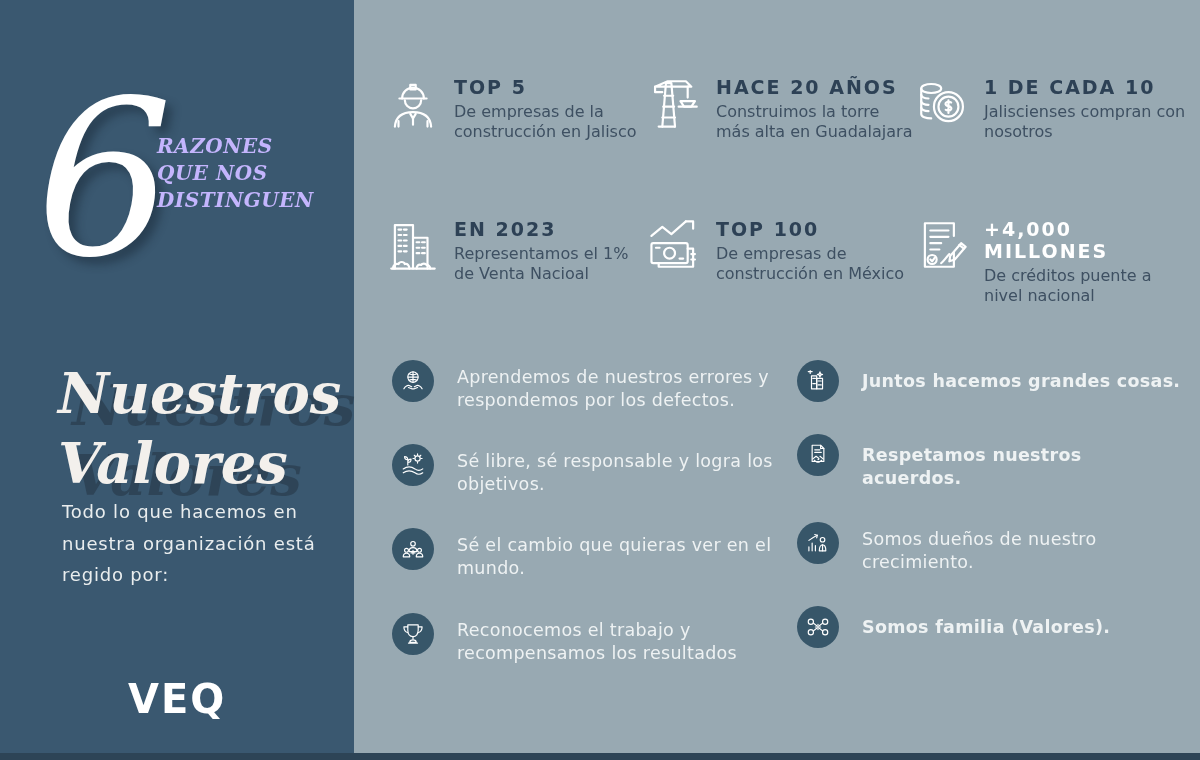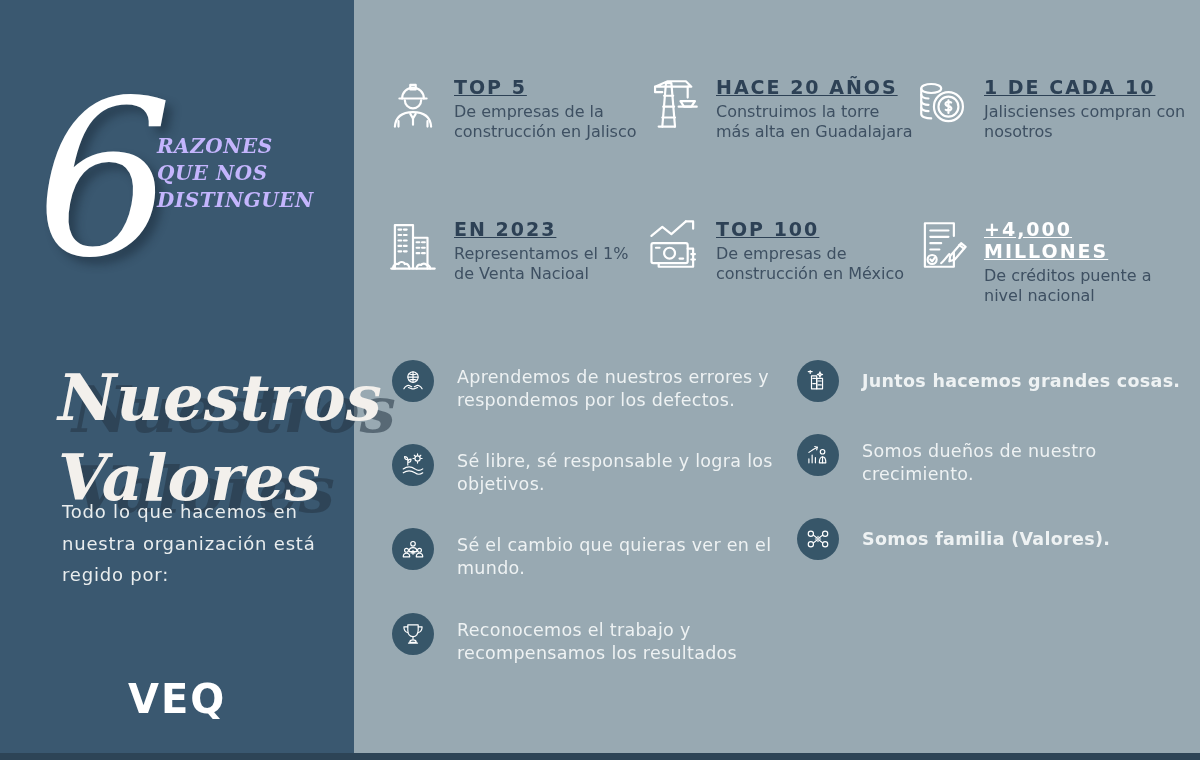--- a/index.html
+++ b/index.html
@@ -29,21 +29,21 @@
     font-family: "DejaVu Serif", serif;
     font-style: italic; font-weight: 700;
     font-size: 20px; line-height: 1.35;
     color: #c4b5fd;
     letter-spacing: 0.5px;
   }
   .values-title {
     position: absolute; left: 58px; top: 358px;
     font-family: "DejaVu Serif", serif;
     font-style: italic; font-weight: 700;
-    font-size: 64px; line-height: 1.25;
+    font-size: 56px; line-height: 1.25;
     color: #f3f0ec;
     text-shadow: 14px 12px 0 rgba(37, 53, 68, 0.55);
   }
   .values-subtitle {
     position: absolute; left: 62px; top: 496px; width: 270px;
     font-size: 18px; line-height: 1.75;
     color: #e9edee;
     letter-spacing: 0.8px;
   }
   .logo {
@@ -65,21 +65,21 @@
     grid-template-columns: 262px 268px 280px;
     grid-row-gap: 72px;
   }
   .stat {
     display: flex; align-items: flex-start; gap: 12px;
   }
   .stat-icon { flex: 0 0 auto; width: 58px; height: 62px; }
   .stat-icon svg { width: 58px; height: 62px; display: block; }
   .stat-title {
     font-size: 19px; font-weight: 700; letter-spacing: 2px;
-    color: #2d4155; margin-top: 4px; text-decoration: underline;
+    color: #2d4155; margin-top: 4px;
   }
   .stat-title.light { color: #ffffff; }
   .stat-desc {
     font-size: 16px; line-height: 1.25; color: #3e5062; margin-top: 4px;
   }
 
   
   .values-area {
     position: absolute; left: 392px; top: 360px; width: 790px;
     display: flex;
@@ -300,20 +300,33 @@
             <path d="M10 12h8v20h-8z"></path>
             <path d="M18 16h9v16h-9z"></path>
             <path d="M12 16h4M20 20h5M12 24h4M20 26h5"></path>
             <path d="M8 7v-3M8 5.5h-3M8 5.5h3M8 5.5v3"></path>
             <path d="M22 9l1-3 1 3 3 1-3 1-1 3-1-3-3-1z"></path>
           </svg>
         </span>
         <div class="vtext">Juntos hacemos grandes cosas.</div>
       </div>
 
+      <div class="vitem one-line">
+        <span class="vcircle">
+          <svg viewBox="0 0 40 40" fill="none" stroke="#ffffff" stroke-width="1.8" stroke-linecap="round" stroke-linejoin="round">
+            <path d="M11 5h13l5 5v20H11z"></path>
+            <path d="M24 5v5h5"></path>
+            <path d="M15 12h8M15 16h10"></path>
+            <path d="M12 26l5-4 4 3c1 1 0 2-1 2"></path>
+            <path d="M28 26l-5-4"></path>
+            <path d="M14 28l3 2c2 1.5 4 1.5 6 0l3-2"></path>
+          </svg>
+        </span>
+        <div class="vtext">Respetamos nuestros acuerdos.</div>
+      </div>
 
       <div class="vitem">
         <span class="vcircle">
           <svg viewBox="0 0 40 40" fill="none" stroke="#ffffff" stroke-width="1.8" stroke-linecap="round" stroke-linejoin="round">
             <path d="M6 32v-6M11 32V20M16 32V24"></path>
             <path d="M6 16c4-3 8-6 13-8"></path>
             <path d="M15 7l4 1-1 4"></path>
             <circle cx="27" cy="15" r="3.5"></circle>
             <path d="M22 32c0-6 2.5-9 5-9s5 3 5 9z"></path>
             <path d="M27 23v9"></path>

